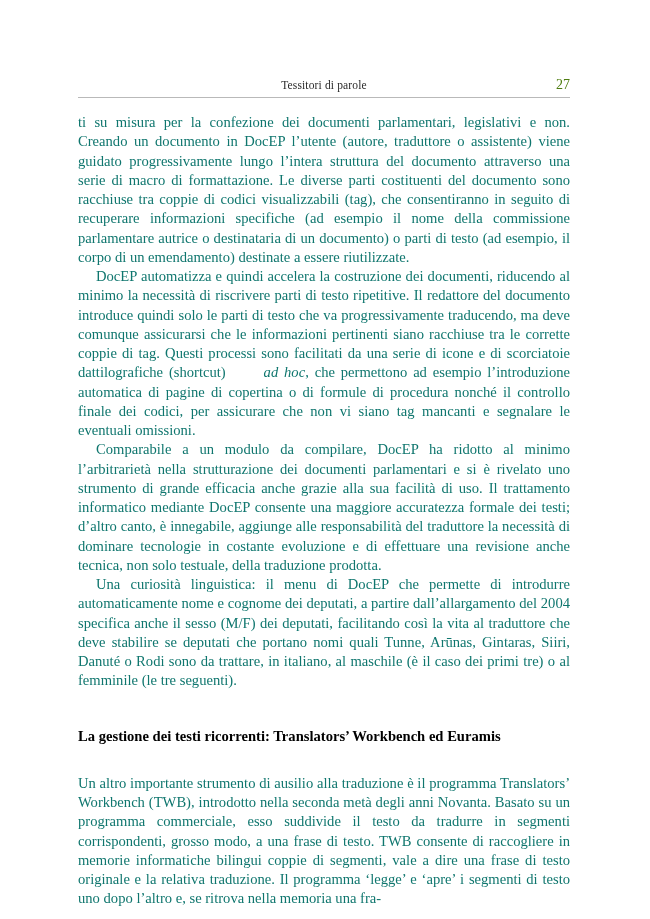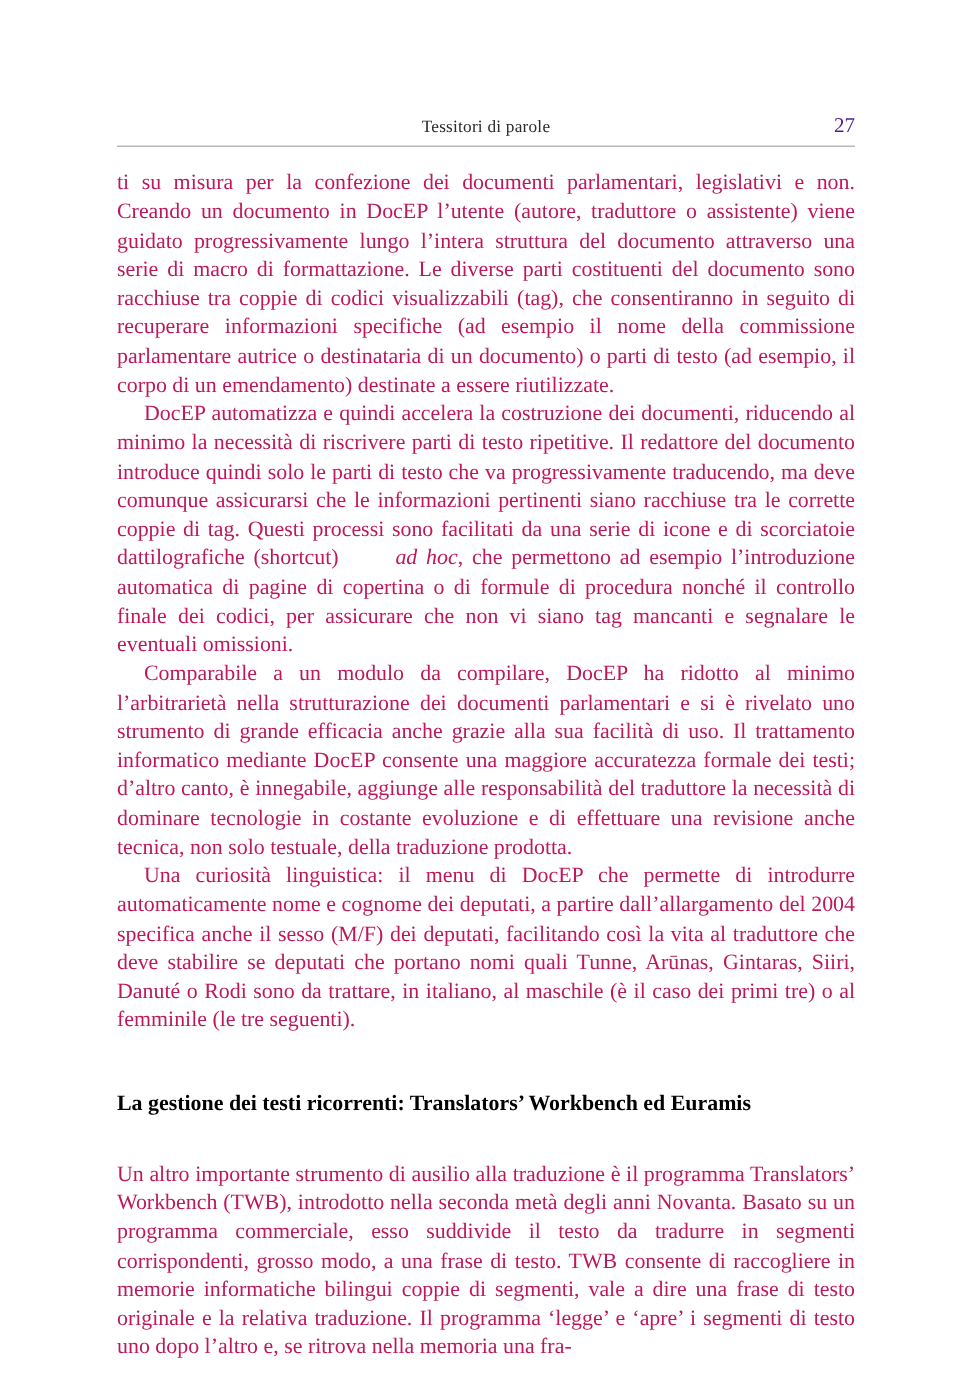--- a/index.html
+++ b/index.html
@@ -43,40 +43,40 @@
     font-size: 11.5px;
     letter-spacing: 0.15px;
     color: #2a2a2a;
     line-height: 15px;
   }
   .running-head-folio {
     position: absolute;
     right: 0;
     top: -2px;
     font-size: 14px;
-    color: #4c1d95;
+    color: #4d7c0f;
     line-height: 17px;
   }
 
   
   .column {
     position: absolute;
     left: 78px;
     top: 113px;
     width: 492px;
   }
 
   p.body-par {
     margin: 0;
     font-size: 14.6px;
     line-height: 19.25px;
     text-align: justify;
     text-justify: inter-word;
     hyphens: manual;
-    color: #be185d;
+    color: #0f766e;
     text-indent: 0;
   }
   p.body-par.indented {
     text-indent: 18px;
   }
 
   h2.section-heading {
     margin: 0;
     font-size: 14.6px;
     line-height: 19.25px;

